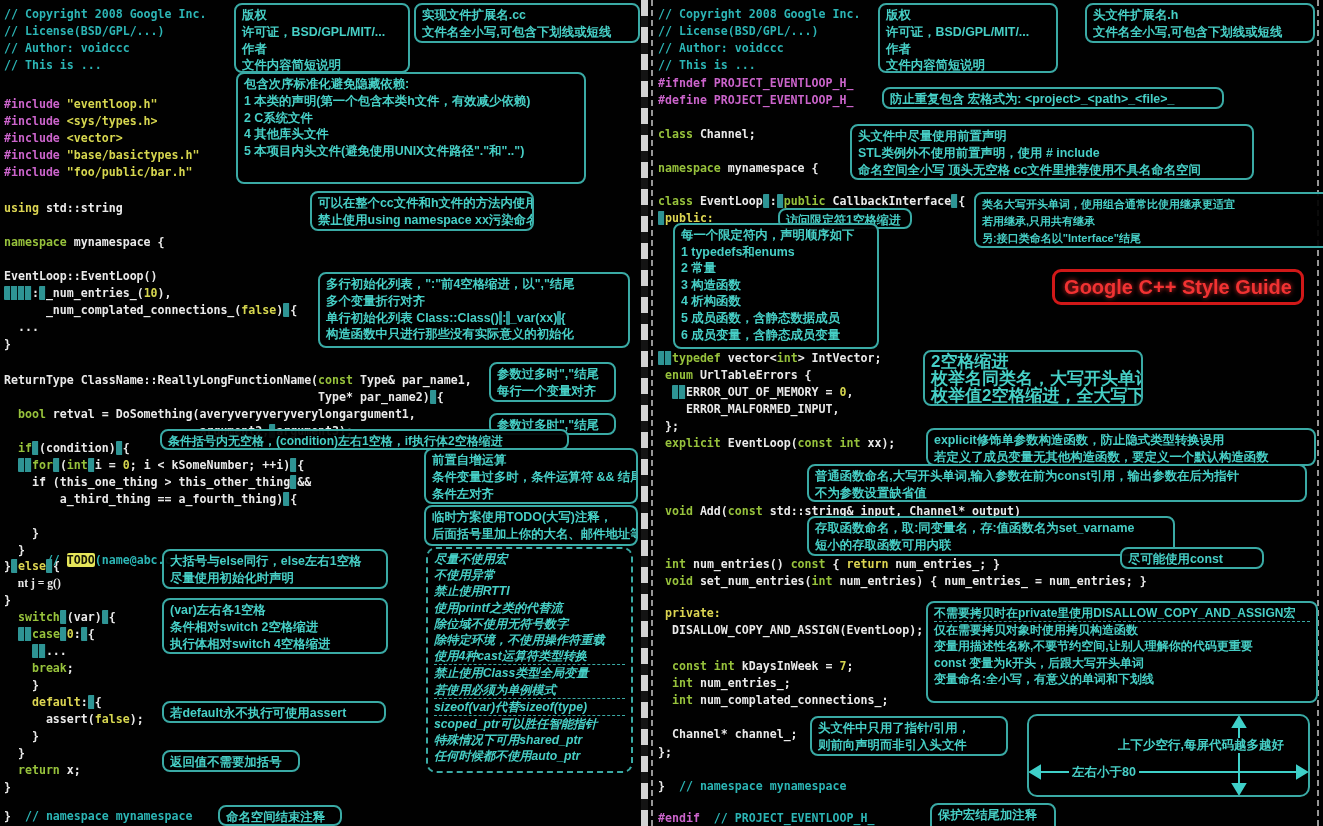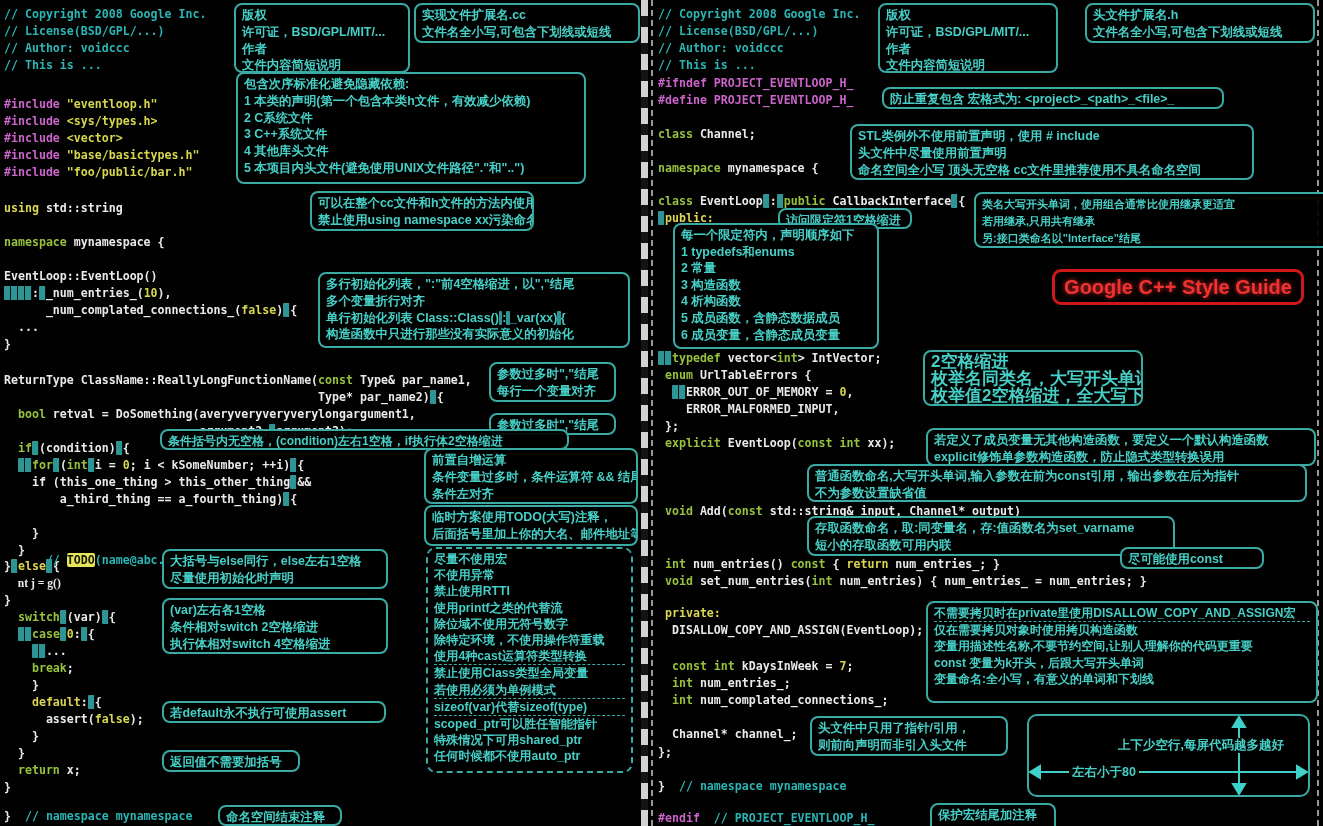--- a/index.html
+++ b/index.html
@@ -11,21 +11,21 @@
   .seg.c{color:var(--comment);}
   .seg.k{color:var(--keyword);}
   .seg.s{color:var(--literal);}
   .seg.y{color:var(--literal2);}
   .seg.p{color:var(--preproc);}
   .seg.hl{background:#e6e65a;color:#161606;border-radius:2px;}
   .seg.blk,.nseg.blk{background:repeating-linear-gradient(90deg,var(--block) 0 5.6px,#021414 5.6px 7px);border-radius:1px;}
   .note{position:absolute;box-sizing:border-box;border:2px solid var(--note_border);border-radius:8px;
     background:rgba(0,0,0,.93);color:var(--note);padding:2px 6px;
     font-family:"Liberation Sans","DejaVu Sans",sans-serif;font-weight:bold;white-space:nowrap;overflow:hidden;}
-  .note.dashed{border-style:dashed;border-radius:10px;}
+  .note.dashed{border-style:dashed;border-radius:10px;font-style:italic;}
   .nline{white-space:pre;}
   .nline.sep{border-bottom:1px dashed var(--note_border);}
   .nseg{white-space:pre;}
   .divider-bar{position:absolute;left:641px;top:0;width:7px;height:826px;
     background:repeating-linear-gradient(180deg,#d2d2d2 0 16px,#141414 16px 27px);}
   .vdash{position:absolute;top:0;height:826px;width:0;border-left:2px dashed #bdbdbd;opacity:.8;}
   .badge{position:absolute;left:1052px;top:269px;width:252px;height:36px;box-sizing:border-box;
     display:flex;align-items:center;justify-content:center;background:#000;
     border:3px solid #d01818;border-radius:9px;color:#f13232;
     font:bold 20px "Liberation Sans","DejaVu Sans",sans-serif;text-shadow:0 0 5px rgba(255,50,50,.8);}
@@ -127,21 +127,20 @@
         <div class="nline">文件内容简短说明</div>
       </div>
       <div class="note" style="left: 414px; top: 3px; width: 226px; height: 40px; font-size: 12.4px; line-height: 16.8px;">
         <div class="nline">实现文件扩展名.cc</div>
         <div class="nline">文件名全小写,可包含下划线或短线</div>
       </div>
       <div class="note" style="left: 236px; top: 72px; width: 350px; height: 112px; font-size: 12.4px; line-height: 16.8px;">
         <div class="nline">包含次序标准化避免隐藏依赖:</div>
         <div class="nline">1 本类的声明(第一个包含本类h文件，有效减少依赖)</div>
         <div class="nline">2 C系统文件</div>
-        <div class="nline">3 C++系统文件</div>
         <div class="nline">4 其他库头文件</div>
         <div class="nline">5 本项目内头文件(避免使用UNIX文件路径"."和"..")</div>
       </div>
       <div class="note" style="left: 310px; top: 191px; width: 224px; height: 40px; font-size: 12.4px; line-height: 16.8px;">
         <div class="nline">可以在整个cc文件和h文件的方法内使用using</div>
         <div class="nline">禁止使用using namespace xx污染命名空间</div>
       </div>
       <div class="note" style="left: 318px; top: 272px; width: 312px; height: 76px; font-size: 12.4px; line-height: 16.8px;">
         <div class="nline">多行初始化列表，":"前4空格缩进，以","结尾</div>
         <div class="nline">多个变量折行对齐</div>
@@ -209,22 +208,22 @@
         <div class="nline">文件内容简短说明</div>
       </div>
       <div class="note" style="left: 1085px; top: 3px; width: 230px; height: 40px; font-size: 12.4px; line-height: 16.8px;">
         <div class="nline">头文件扩展名.h</div>
         <div class="nline">文件名全小写,可包含下划线或短线</div>
       </div>
       <div class="note" style="left: 882px; top: 87px; width: 342px; height: 22px; font-size: 12.4px; line-height: 16.8px;">
         <div class="nline">防止重复包含 宏格式为: &lt;project&gt;_&lt;path&gt;_&lt;file&gt;_</div>
       </div>
       <div class="note" style="left: 850px; top: 124px; width: 404px; height: 56px; font-size: 12.4px; line-height: 16.8px;">
+        <div class="nline">头文件中尽量使用前置声明</div>
         <div class="nline">STL类例外不使用前置声明，使用 # include</div>
-        <div class="nline">头文件中尽量使用前置声明</div>
         <div class="nline">命名空间全小写 顶头无空格 cc文件里推荐使用不具名命名空间</div>
       </div>
       <div class="note" style="left: 974px; top: 192px; width: 380px; height: 56px; font-size: 11px; line-height: 16.8px;">
         <div class="nline">类名大写开头单词，使用组合通常比使用继承更适宜</div>
         <div class="nline">若用继承,只用共有继承</div>
         <div class="nline">另:接口类命名以"Interface"结尾</div>
       </div>
       <div class="note" style="left: 760px; top: 208px; width: 134px; height: 21px; font-size: 12px; line-height: 16.8px; margin-left: 18px;">
         <div class="nline">访问限定符1空格缩进</div>
       </div>
@@ -236,22 +235,22 @@
         <div class="nline">4 析构函数</div>
         <div class="nline">5 成员函数，含静态数据成员</div>
         <div class="nline">6 成员变量，含静态成员变量</div>
       </div>
       <div class="note" style="left: 923px; top: 350px; width: 220px; height: 56px; font-size: 17px; line-height: 16.8px;">
         <div class="nline">2空格缩进</div>
         <div class="nline">枚举名同类名，大写开头单词</div>
         <div class="nline">枚举值2空格缩进，全大写下划线</div>
       </div>
       <div class="note" style="left: 926px; top: 428px; width: 390px; height: 38px; font-size: 12.4px; line-height: 16.8px;">
+        <div class="nline">explicit修饰单参数构造函数，防止隐式类型转换误用</div>
         <div class="nline">若定义了成员变量无其他构造函数，要定义一个默认构造函数</div>
-        <div class="nline">explicit修饰单参数构造函数，防止隐式类型转换误用</div>
       </div>
       <div class="note" style="left: 807px; top: 464px; width: 500px; height: 38px; font-size: 12.4px; line-height: 16.8px;">
         <div class="nline">普通函数命名,大写开头单词,输入参数在前为const引用，输出参数在后为指针</div>
         <div class="nline">不为参数设置缺省值</div>
       </div>
       <div class="note" style="left: 807px; top: 516px; width: 368px; height: 40px; font-size: 12.4px; line-height: 16.8px;">
         <div class="nline">存取函数命名，取:同变量名，存:值函数名为set_varname</div>
         <div class="nline">短小的存取函数可用内联</div>
       </div>
       <div class="note" style="left: 1120px; top: 547px; width: 144px; height: 22px; font-size: 12.4px; line-height: 16.8px;">

